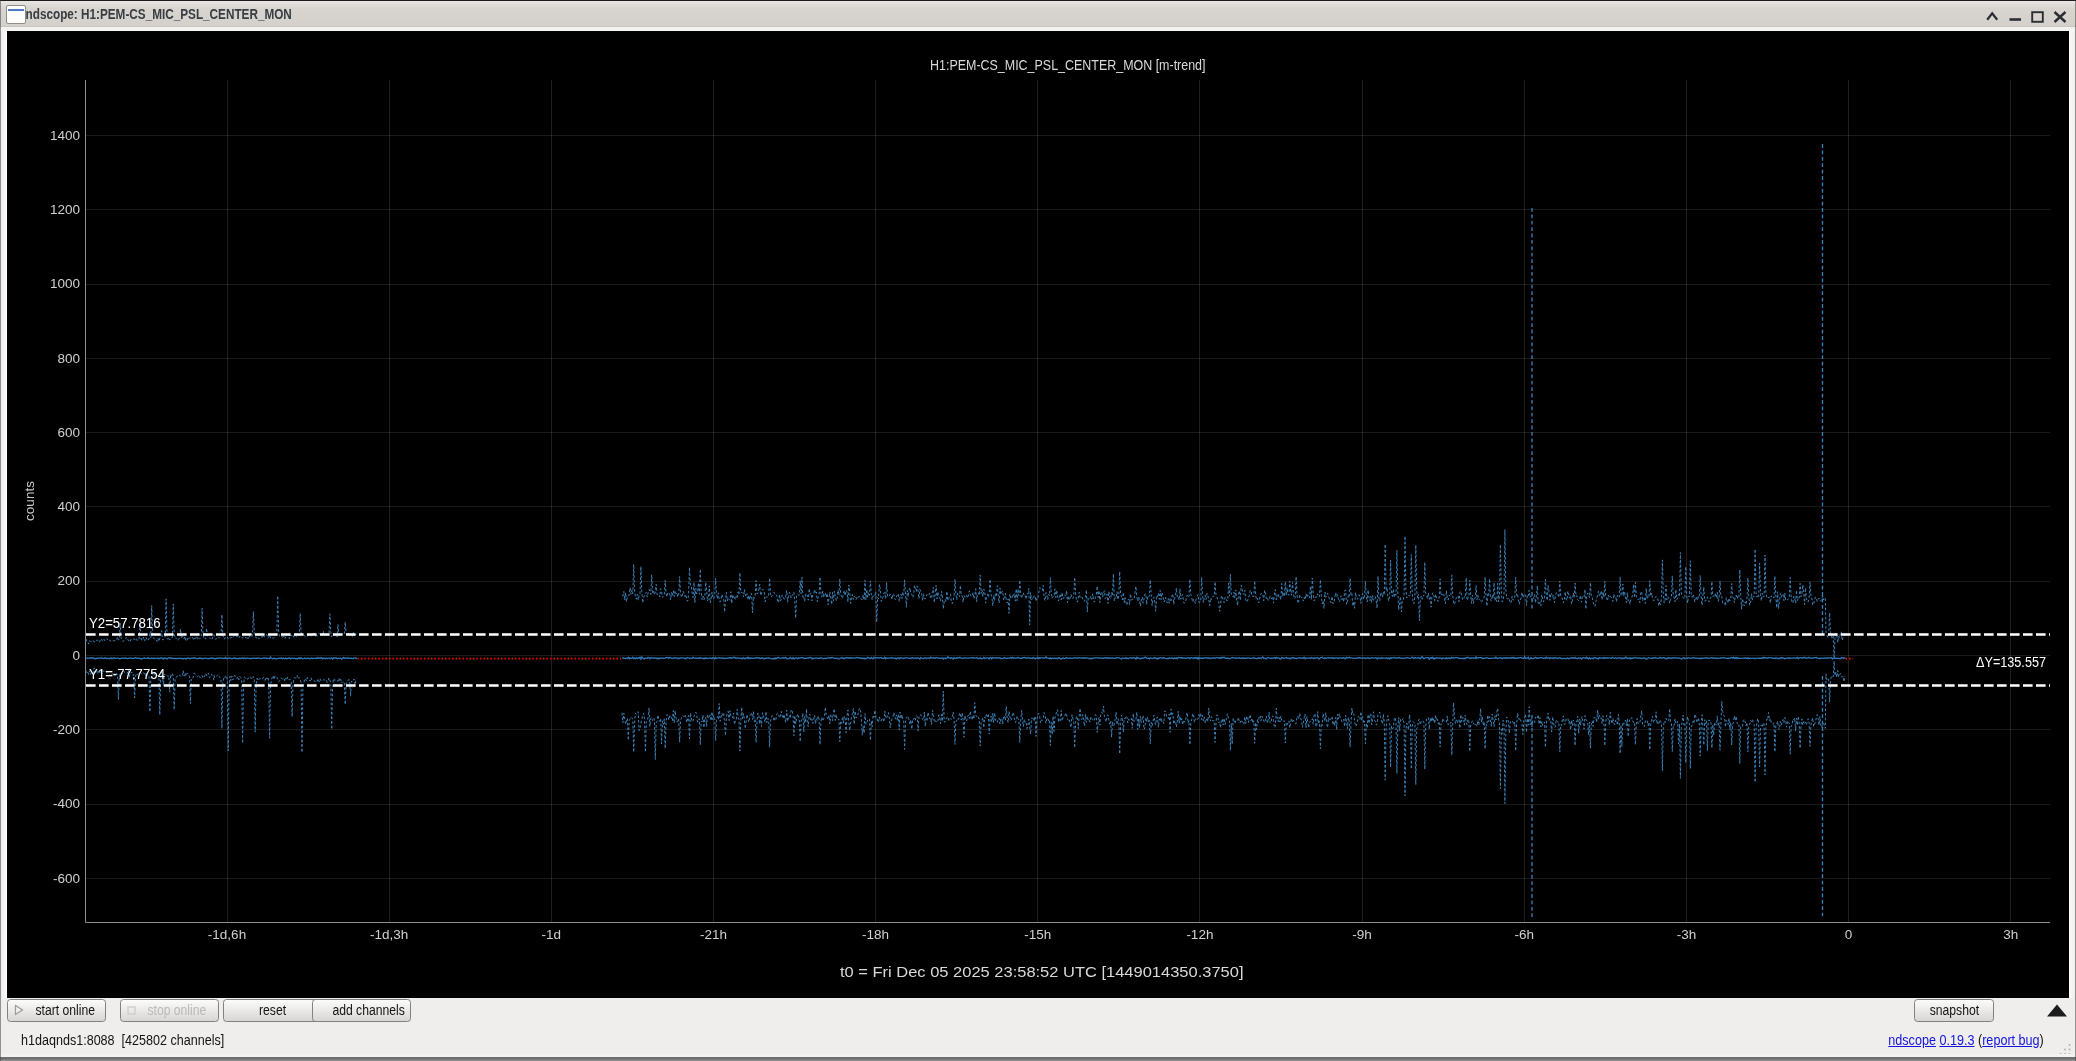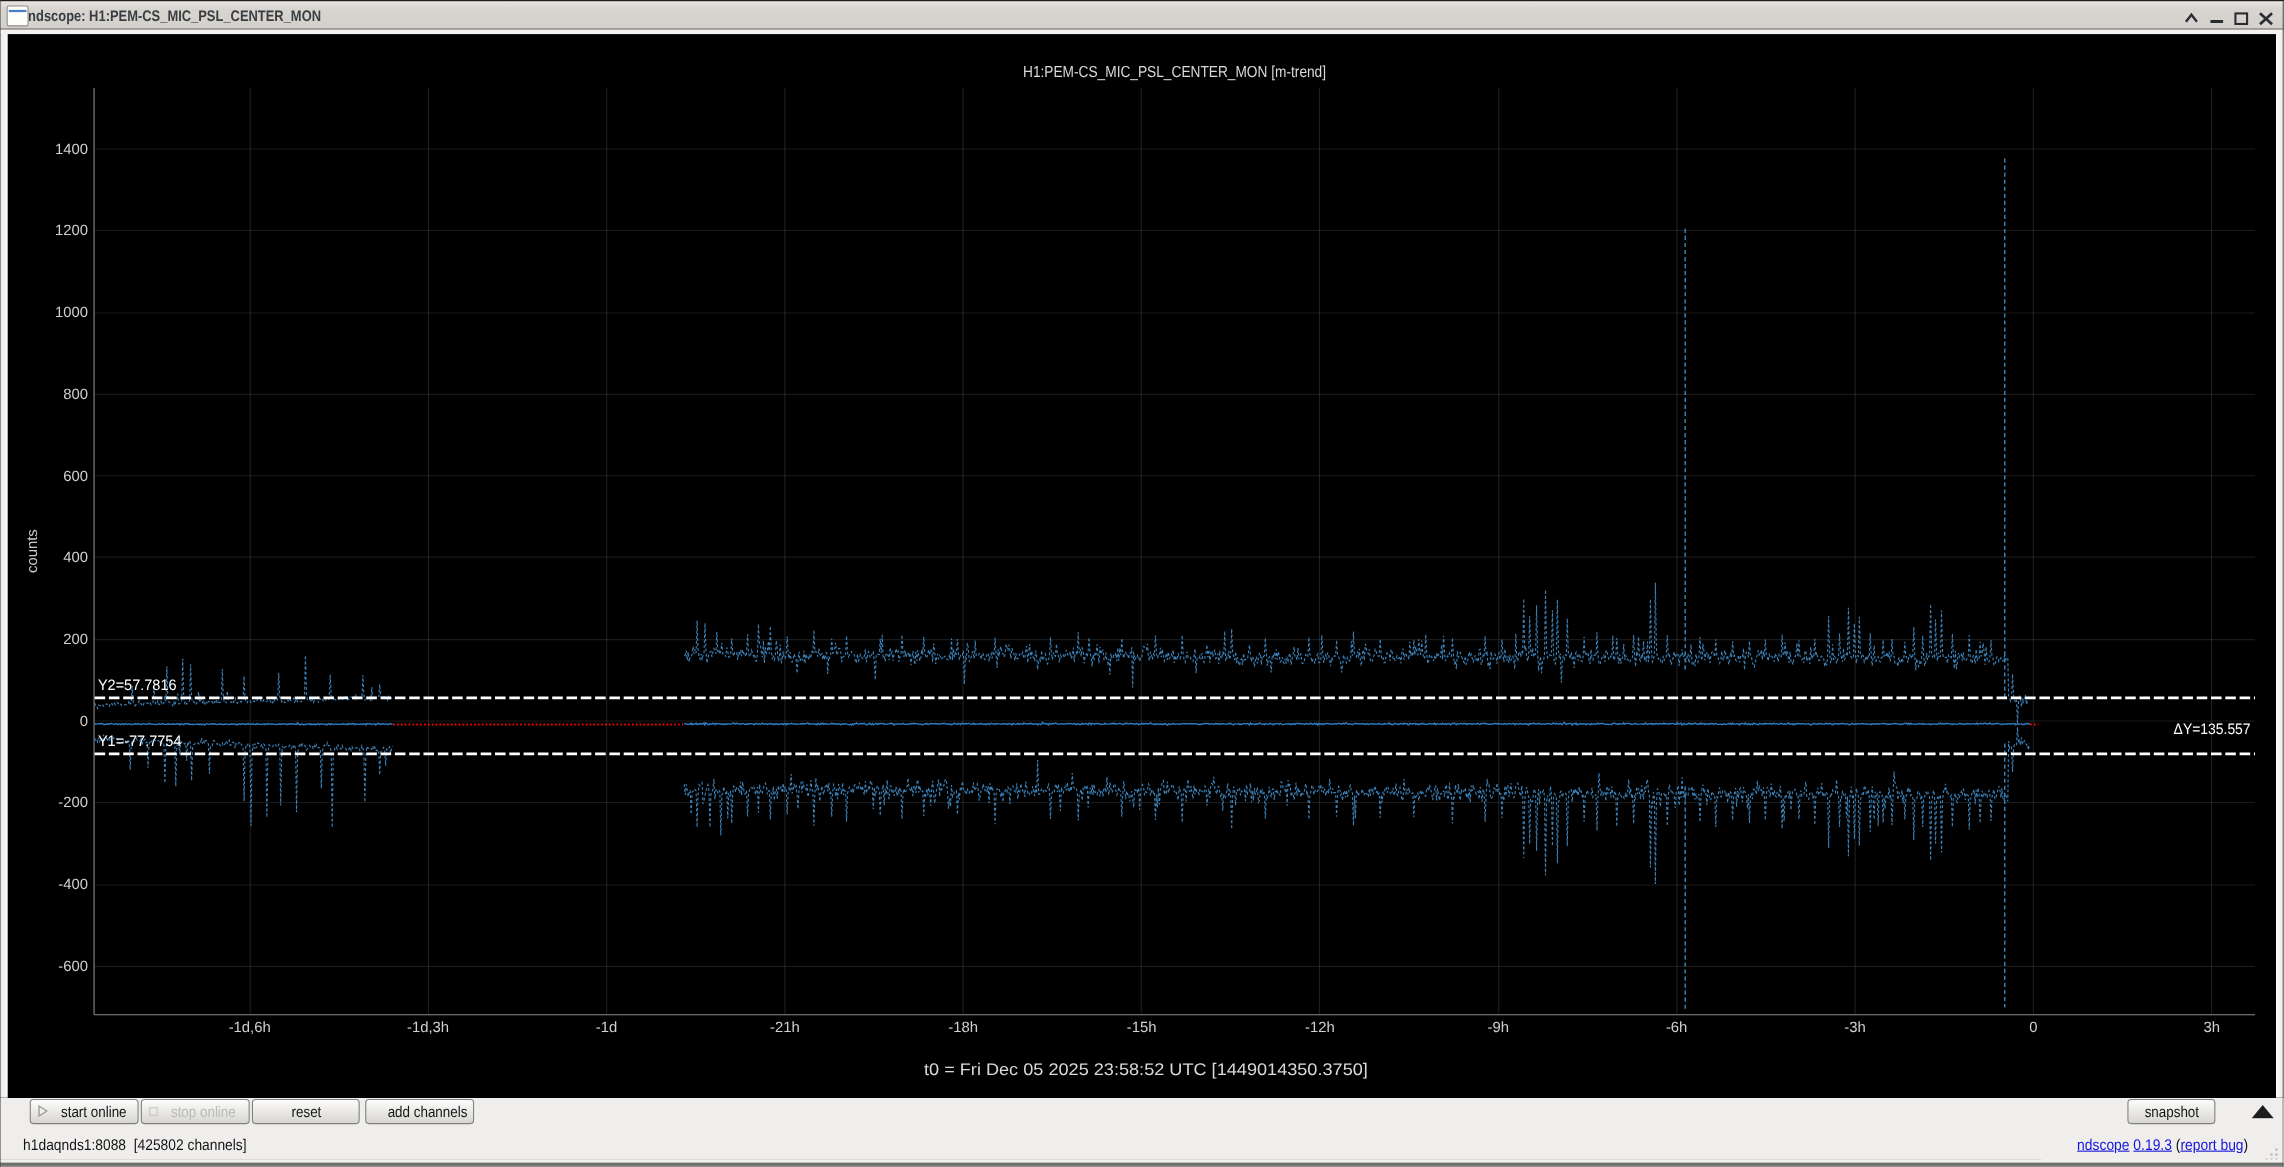--- a/index.html
+++ b/index.html
@@ -19,21 +19,21 @@
   #understrip { left:0; top:27px; width:2076px; height:4px; background:#f4f3f1; }
   .sideL { left:0; top:31px; width:7px; height:966.5px;
     background:linear-gradient(90deg,#e9e8e6 0%,#f2f1ef 40%,#fbfbfa 100%); }
   .sideR { left:2069px; top:31px; width:7px; height:966.5px;
     background:linear-gradient(270deg,#e9e8e6 0%,#f2f1ef 40%,#fbfbfa 100%); }
   #toolbar { left:0; top:997.5px; width:2076px; height:56.5px; background:#efeeec; }
   .btn { position:absolute; top:1.5px; height:22.5px; box-sizing:border-box;
     border:1px solid #818181; border-radius:3.5px;
     background:linear-gradient(180deg,#fcfcfb 0%,#eae9e7 50%,#d7d6d3 100%);
     font-size:14px; color:#141414; display:flex; align-items:center;
-    justify-content:center; gap:7px;margin-left:20px; }
+    justify-content:center; gap:7px; }
   .btn.dis { color:#b9b9b7; }
   .btn span, .btn b { display:inline-block; transform:scaleX(0.87); transform-origin:center; font-weight:normal; white-space:pre; }
   #statusrow { left:21px; top:1031.5px; font-size:14px; color:#141414;
     transform:scaleX(0.897); transform-origin:left center; white-space:pre; }
   #links { top:1031.5px; right:32px; font-size:14px; color:#141414;
     transform:scaleX(0.90); transform-origin:right center; white-space:pre; }
   #links a { color:#1414dc; text-decoration:underline; }
   #botstrip1 { left:0; top:1054px; width:2076px; height:3px; background:#f3f2f0; }
   #botstrip2 { left:0; top:1057px; width:2076px; height:4px;
     background:linear-gradient(180deg,#6e6e6e 0%,#6e6e6e 45%,#9a9a9a 100%); }
@@ -128,27 +128,27 @@
   <div class="abs" id="understrip"></div>
   <div class="abs sideL"></div>
   <div class="abs sideR"></div>
   <div class="abs" id="toolbar">
     <div class="btn" style="left:7.4px;width:98.6px;">
       <svg width="10" height="12" viewBox="0 0 10 12">
           <path d="M1.5 1.5 L8.5 6 L1.5 10.5 Z" fill="#f1f0ed" stroke="#9a9a98" stroke-width="1.2"></path>
         </svg>
       <span>start online</span>
       </div>
-    <div class="btn dis" style="left:108px;width:98.5px;">
+    <div class="btn dis" style="left:120px;width:98.5px;">
       <svg width="9" height="9" viewBox="0 0 9 9">
           <rect x="1" y="1" width="7" height="7" fill="none" stroke="#cfcecb" stroke-width="1.4"></rect>
         </svg>
       <span>stop online</span>
       </div>
-    <div class="btn" style="left:209px;width:98.3px;">
+    <div class="btn" style="left:223px;width:98.3px;">
         <span>reset</span>
       </div>
     <div class="btn" style="left:312.4px;width:98.6px;justify-content:flex-end;">
         <span>add channels</span>
       </div>
     <div class="btn" style="left:1914px;width:80px;">
         <span>snapshot</span>
       </div>
     <svg class="abs" style="left:2046px;top:6px" width="22" height="13" viewBox="0 0 22 13">
       <path d="M1 12.5 L21 12.5 L11 0.5 Z" fill="#1d1d1d"></path>

